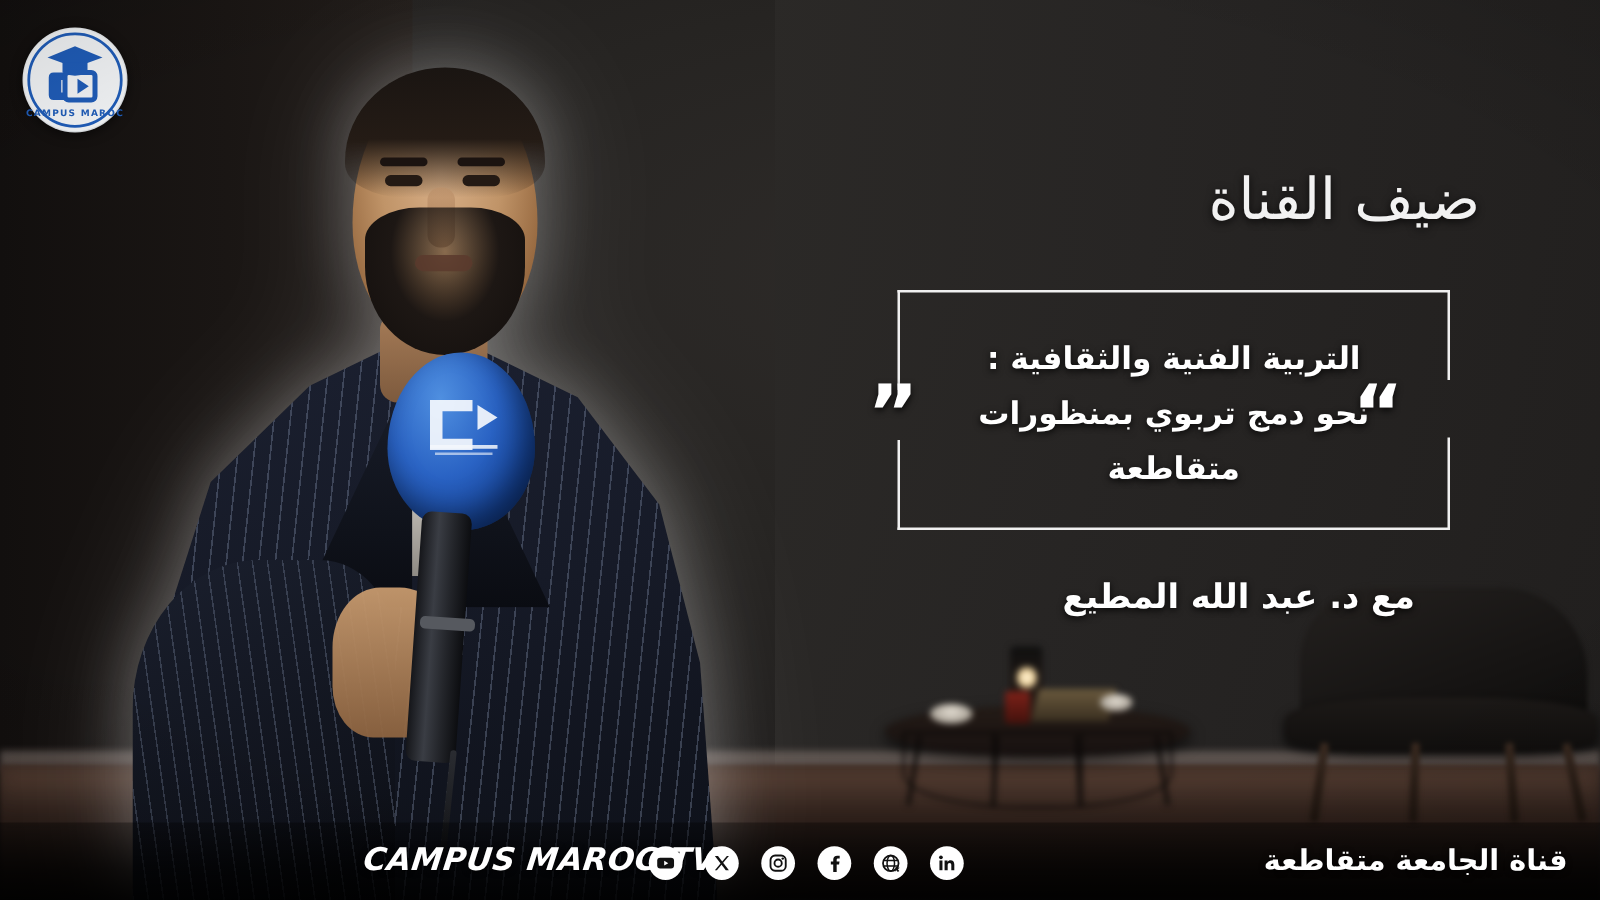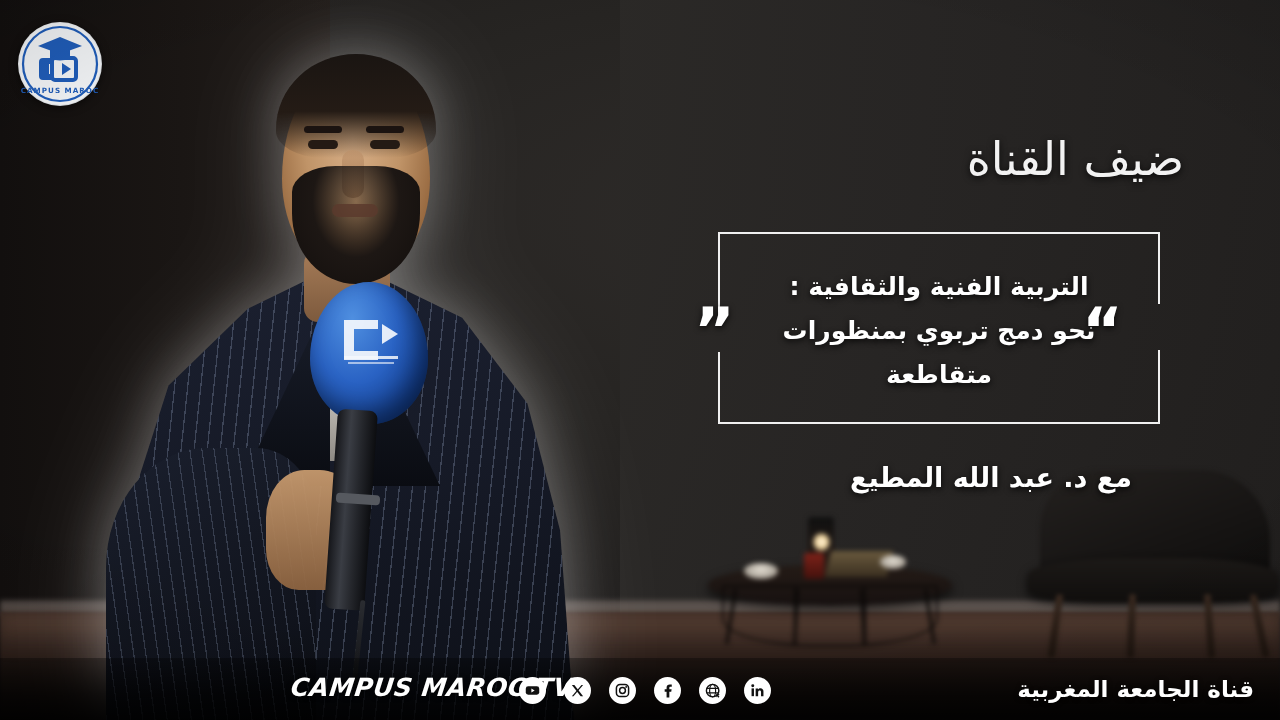--- a/index.html
+++ b/index.html
@@ -466,16 +466,16 @@
       </a>
       <a class="sicon">
         <svg viewBox="0 0 24 24" width="17" height="17" aria-hidden="true">
           <rect x="3.6" y="9" width="3.4" height="11" fill="#111"></rect>
           <circle cx="5.3" cy="5.4" r="2.1" fill="#111"></circle>
           <path d="M9.4 9 h3.3 v1.6 c.7-1.2 2-1.9 3.5-1.9 2.6 0 4.2 1.7 4.2 4.8 V20 h-3.4 v-5.6 c0-1.6-.6-2.5-2-2.5 -1.3 0-2.1 .9 -2.1 2.5 V20 H9.4 Z" fill="#111"></path>
         </svg>
       </a>
     </div>
 
-    <div class="channel-ar">قناة الجامعة المغربية</div>
+    <div class="channel-ar">قناة الجامعة متقاطعة</div>
   </div>
 
 </div>
 
 </body></html>

